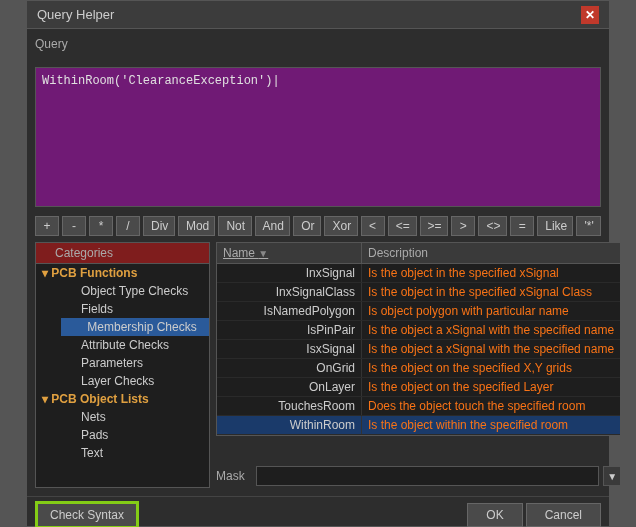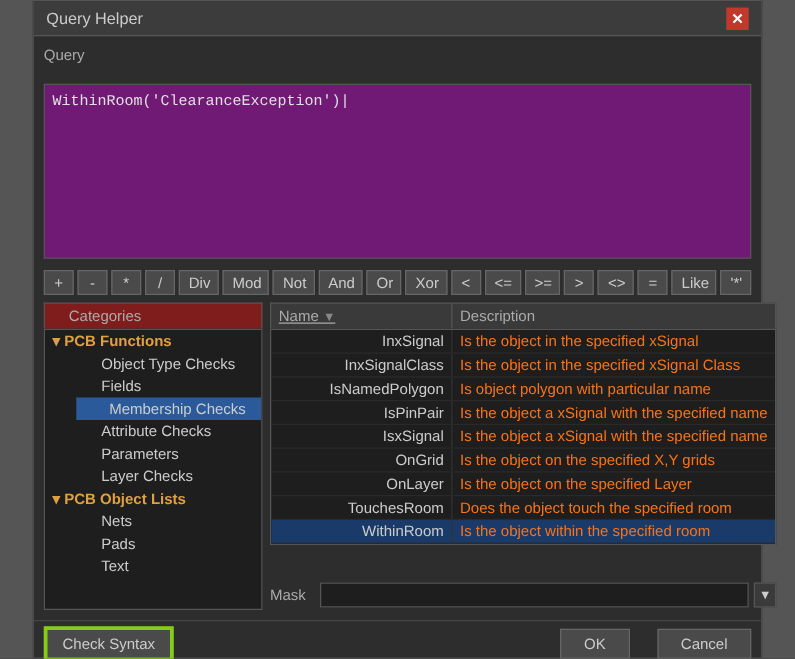--- a/index.html
+++ b/index.html
@@ -242,21 +242,21 @@
     .check-syntax-btn {
       background: #4a4a4a;
       border: 3px solid #84cc16;
       color: #ccc;
       padding: 4px 12px;
       cursor: pointer;
       font-size: 12px;
     }
     .footer-right {
       display: flex;
-      gap: 22px;
+      gap: 3px;
     }
     .ok-btn, .cancel-btn {
       background: #4a4a4a;
       border: 1px solid #666;
       color: #ccc;
       padding: 4px 18px;
       cursor: pointer;
       font-size: 12px;
     }
     ::-webkit-scrollbar { width: 8px; }

